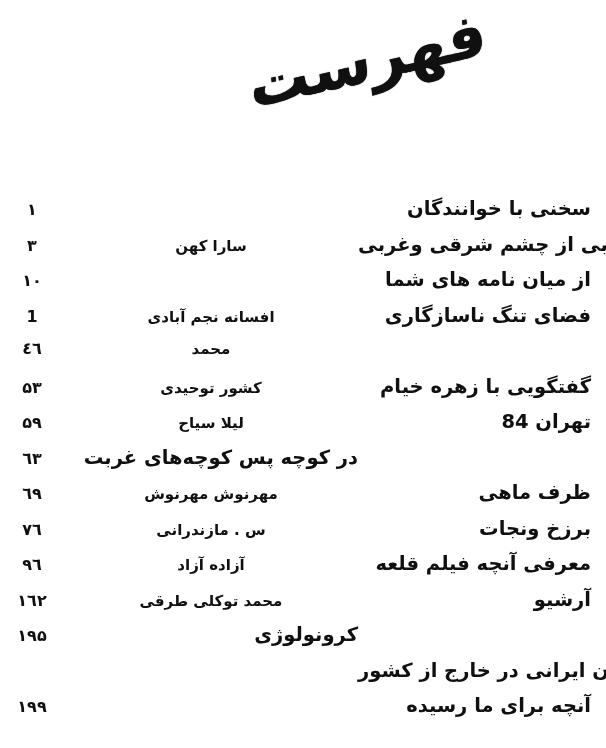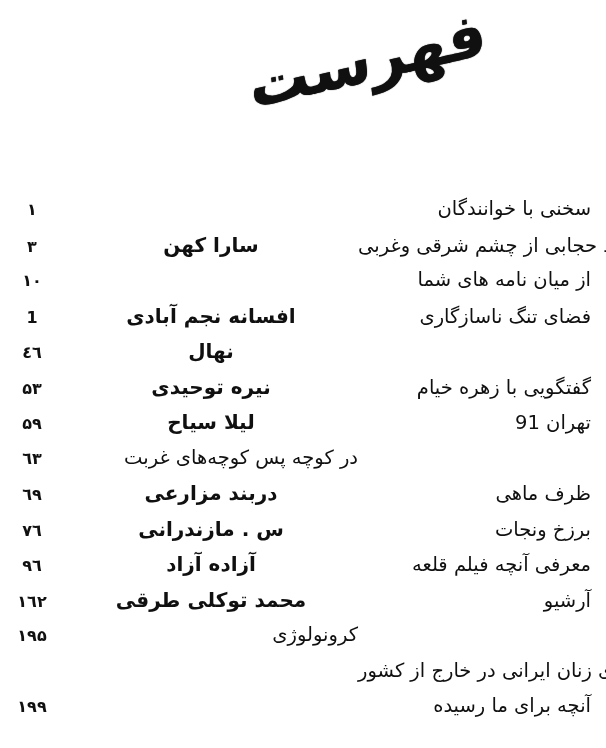--- a/index.html
+++ b/index.html
@@ -51,29 +51,29 @@
   }
   .cell-num{
     text-align:center;
     font-size:16px;
     font-weight:bold;
     direction:ltr;
   }
   .cell-author{
     text-align:center;
     direction:rtl;
-    font-size:20px;
+    font-size:15px;
     font-weight:bold;
     white-space:nowrap;
   }
   .cell-title{
     text-align:right;
     direction:rtl;
     font-size:19.5px;
-    font-weight:normal;
+    font-weight:bold;
     white-space:nowrap;
   }
 </style>
 </head>
 <body>
 
 <div class="page">
 
   <div class="calli-wrap">
     <span class="calli">فهرست</span>
@@ -100,43 +100,43 @@
     </div>
 
     <div class="toc-row">
       <span class="cell-num">1</span>
       <span class="cell-author">افسانه نجم آبادی</span>
       <span class="cell-title">فضای تنگ ناسازگاری</span>
     </div>
 
     <div class="toc-row">
       <span class="cell-num">٤٦</span>
-      <span class="cell-author">نهال</span>
+      <span class="cell-author">محمد</span>
     </div>
 
     <div class="toc-row">
       <span class="cell-num">۵۳</span>
-      <span class="cell-author">نیره توحیدی</span>
+      <span class="cell-author">کشور توحیدی</span>
       <span class="cell-title">گفتگویی با زهره خیام</span>
     </div>
 
     <div class="toc-row">
       <span class="cell-num">۵۹</span>
       <span class="cell-author">لیلا سیاح</span>
-      <span class="cell-title">تهران 91</span>
+      <span class="cell-title">تهران 84</span>
     </div>
 
     <div class="toc-row">
       <span class="cell-num">٦۳</span>
       <span class="cell-title">در کوچه پس کوچه‌های غربت</span>
     </div>
 
     <div class="toc-row">
       <span class="cell-num">٦۹</span>
-      <span class="cell-author">دربند مزارعی</span>
+      <span class="cell-author">مهرنوش مهرنوش</span>
       <span class="cell-title">ظرف ماهی</span>
     </div>
 
     <div class="toc-row">
       <span class="cell-num">۷٦</span>
       <span class="cell-author">س . مازندرانی</span>
       <span class="cell-title">برزخ ونجات</span>
     </div>
 
     <div class="toc-row">

